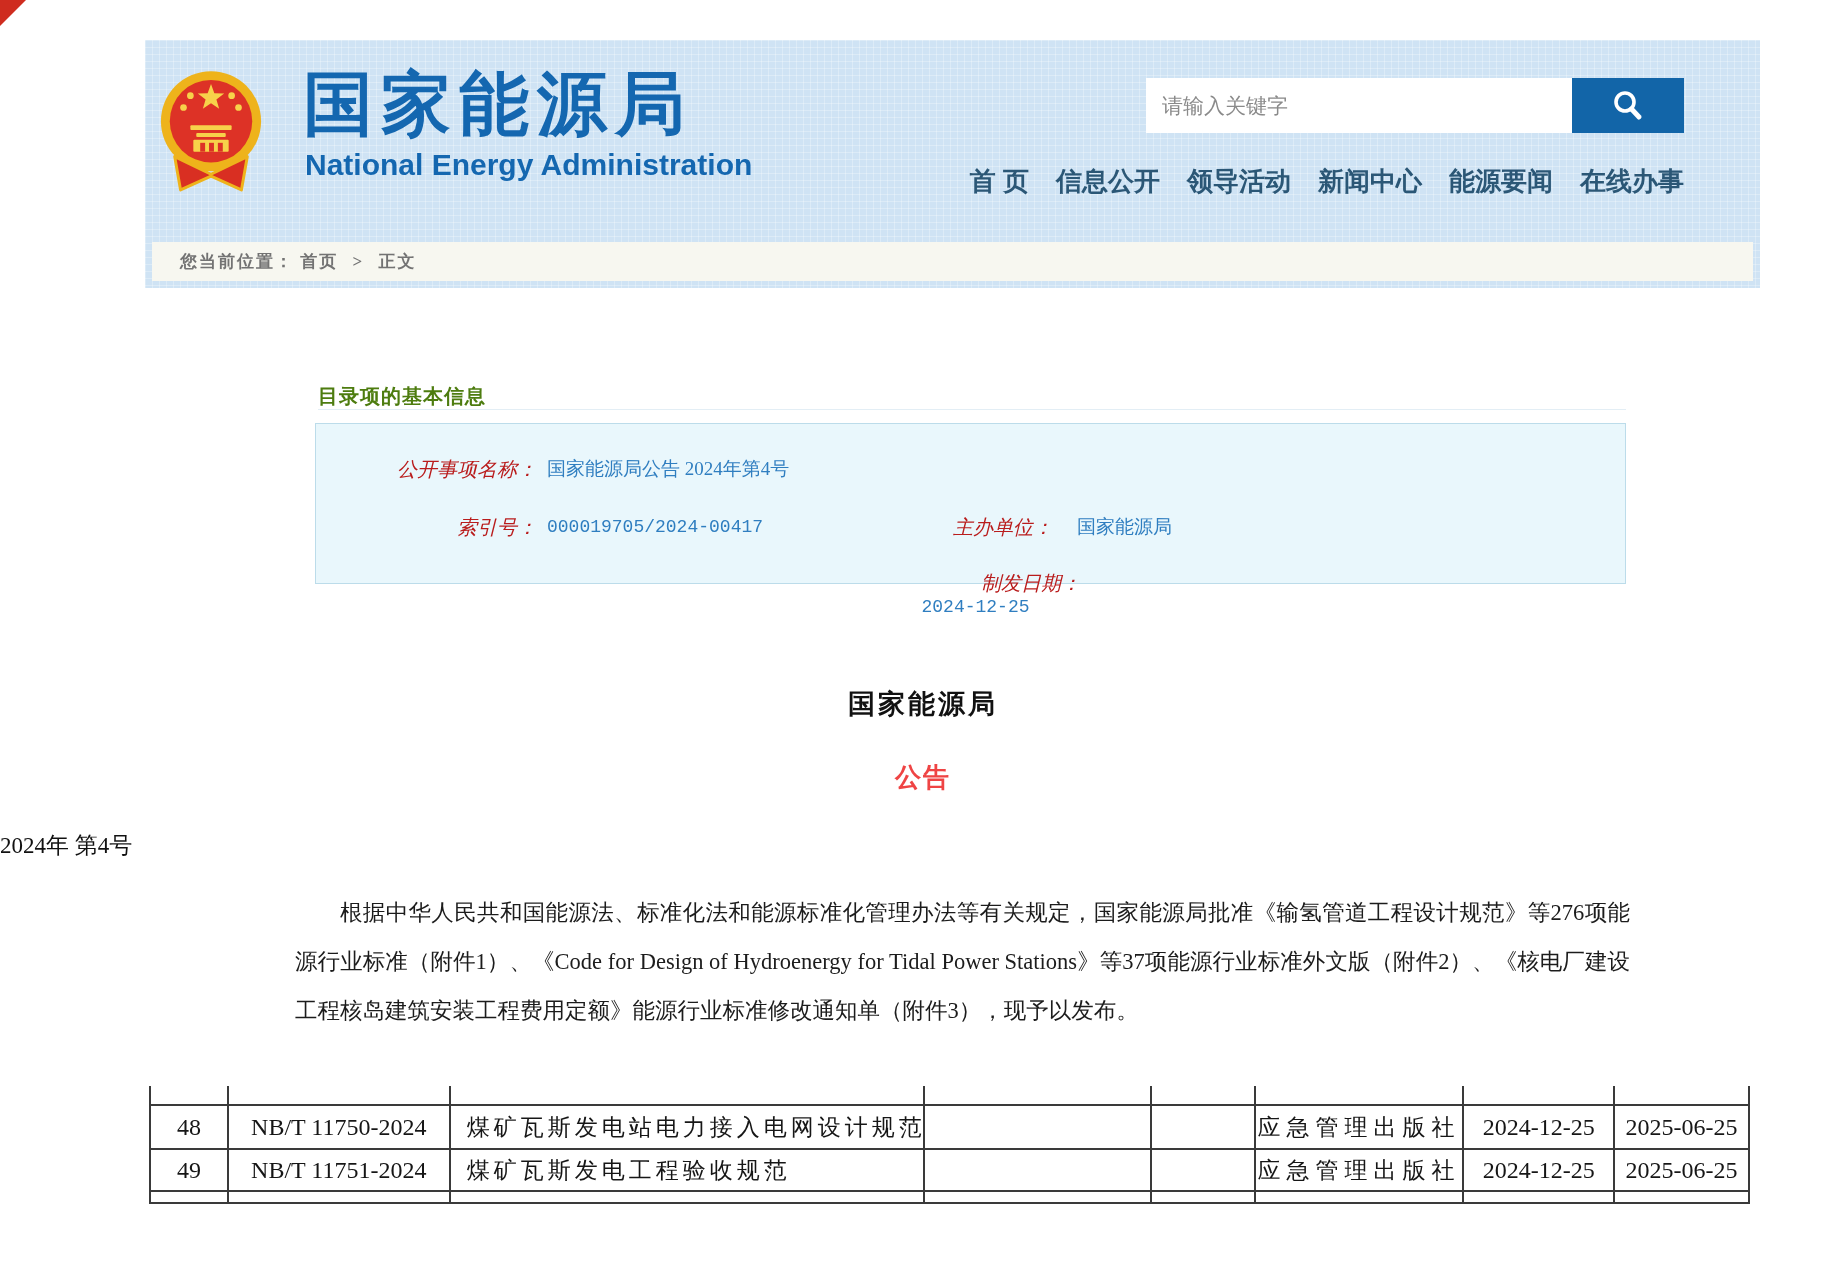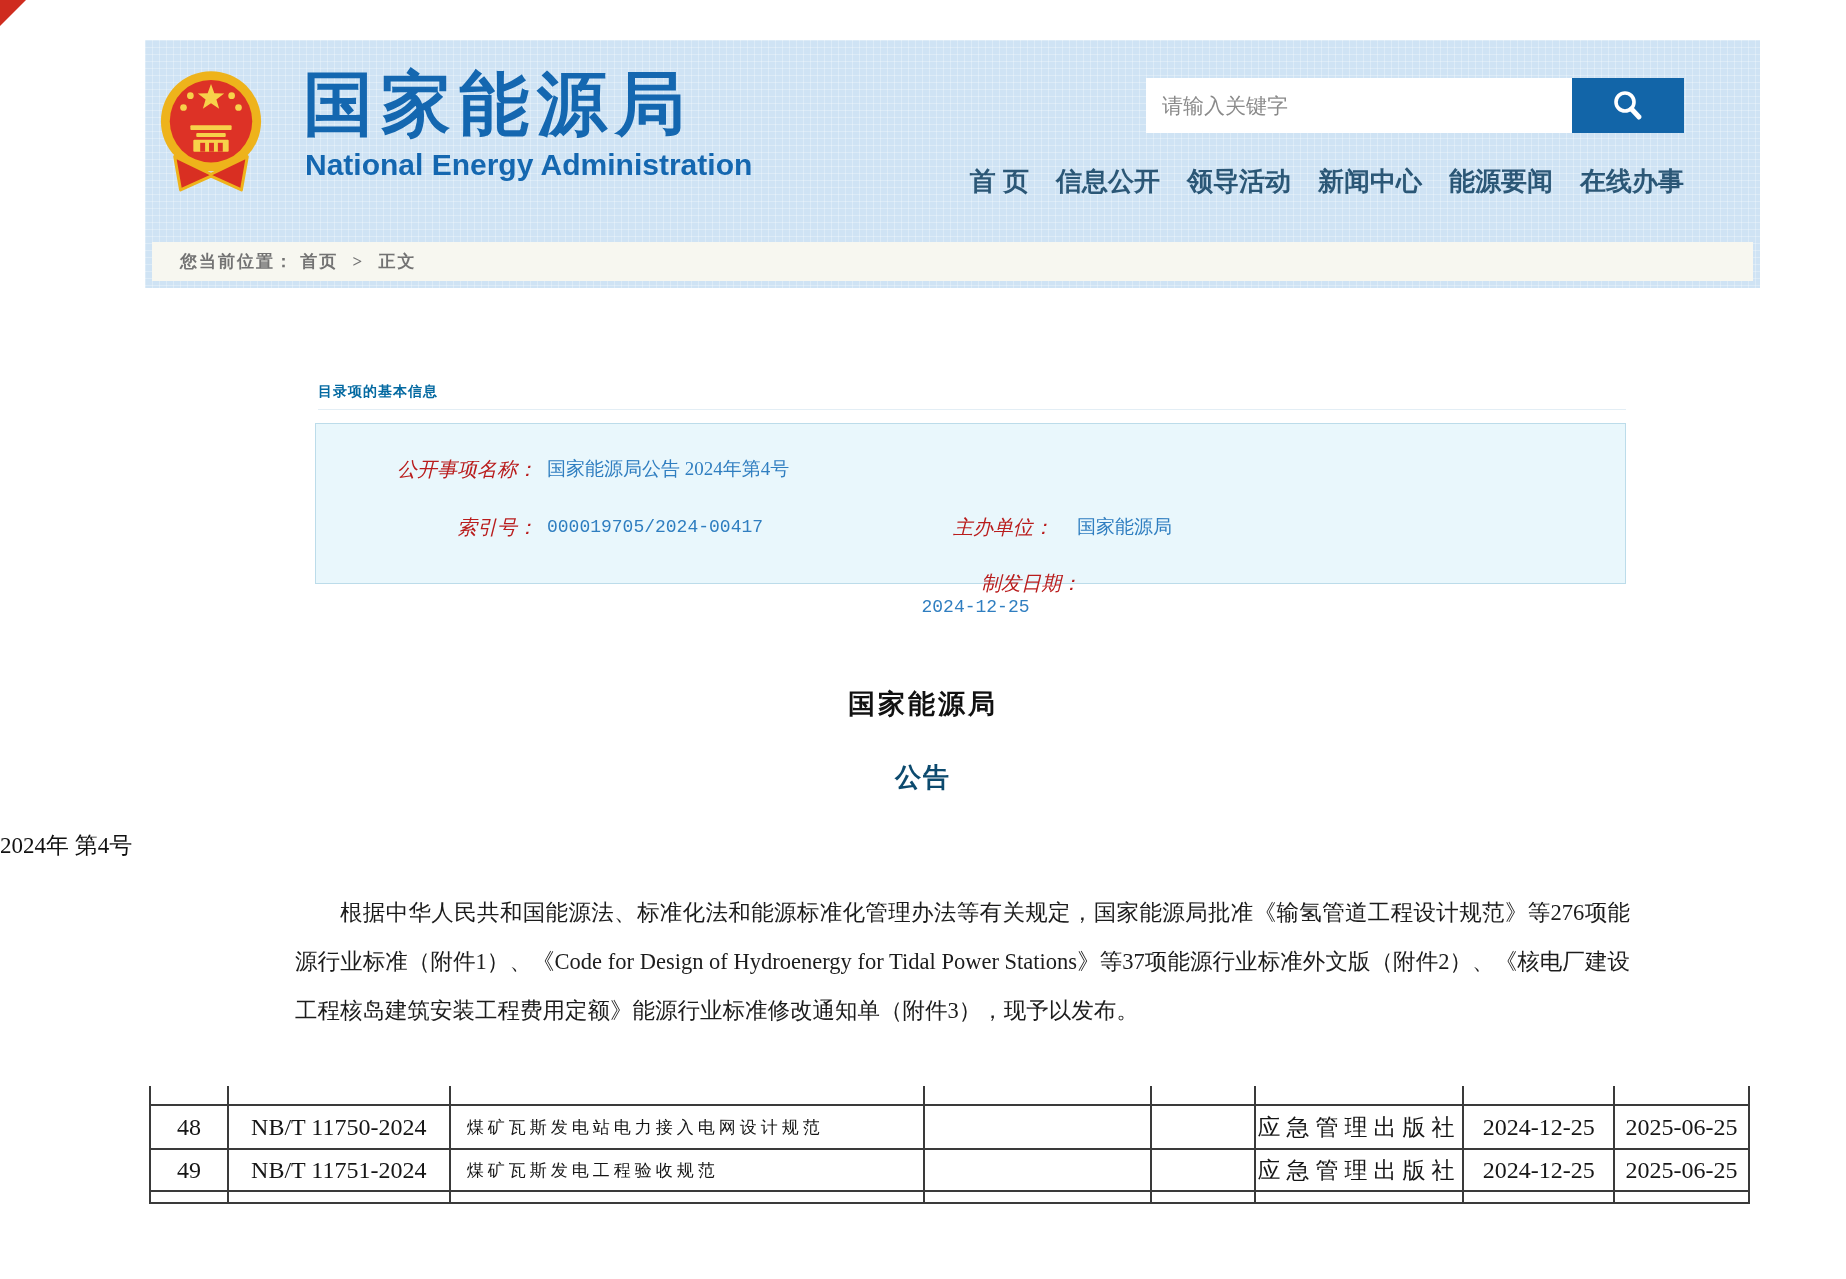--- a/index.html
+++ b/index.html
@@ -30,50 +30,50 @@
     font-size:26px;font-weight:700;color:#2b5776;white-space:nowrap;}
   .main-nav span{cursor:pointer;}
   .breadcrumb-strip{position:absolute;left:7px;right:7px;top:202px;height:39px;
     background:#f7f7f0;display:flex;align-items:center;
     font-family:"Liberation Serif",serif;font-size:17px;font-weight:600;color:#737373;}
   .breadcrumb-strip .bc-inner{padding-left:28px;letter-spacing:2px;}
   .bc-link{cursor:pointer;}
   .bc-sep{margin:0 8px;}
   
   .content{position:absolute;left:145px;top:288px;width:1615px;height:780px;background:#ffffff;}
-  .info-heading{position:absolute;left:318px;top:383px;font-size:14px;font-weight:700;
-    color:#0369a1;letter-spacing:1px;font-family:Liberation Serif, serif;}
+  .info-heading{position:absolute;left:318px;top:383px;font-size:20px;font-weight:700;
+    color:#4d7c0f;letter-spacing:1px;font-family:Liberation Serif, serif;}
   .heading-rule{position:absolute;left:318px;top:409px;width:1308px;height:1px;background:#e3eef5;}
   .info-box{position:absolute;left:315px;top:423px;width:1311px;height:161px;
     background:#e9f7fc;border:1px solid #bcdcea;box-sizing:border-box;}
   .f-row{position:absolute;height:26px;display:flex;align-items:center;}
   .f-label{font-family:"Liberation Serif",serif;font-size:20px;color:#b91c1c;
     text-align:right;display:inline-block;font-style:italic;}
   .f-val{color:#2f7ec0;font-size:19px;font-family:"Liberation Serif",serif;}
   .f-val.mono{font-family:"Liberation Mono",monospace;font-size:18px;}  
   
   .doc-title{position:absolute;left:0;top:686px;width:1846px;text-align:center;
     font-family:"Liberation Serif",serif;font-size:27px;font-weight:700;color:#111;letter-spacing:3px;}
   .doc-subtitle{position:absolute;left:0;top:760px;width:1846px;text-align:center;
-    font-family:"Liberation Serif",serif;font-size:26px;font-weight:700;color:#0c4a6e;letter-spacing:2px;}
+    font-family:"Liberation Serif",serif;font-size:26px;font-weight:700;color:#ef4444;letter-spacing:2px;}
   .doc-number{position:absolute;left:0;top:830px;width:1846px;text-align:left;
     font-family:"Liberation Serif",serif;font-size:23px;color:#111;}
   .doc-paragraph{position:absolute;left:295px;top:888px;width:1335px;
     font-family:"Liberation Serif",serif;font-size:22.5px;line-height:49px;color:#1c1c1c;
     text-align:justify;text-indent:2em;}
   
   .std-table{position:absolute;left:149px;top:1086px;width:1601px;
     font-family:"Liberation Serif",serif;color:#161616;}
   .t-row{display:flex;border-left:2px solid #3a3a3a;box-sizing:border-box;}
   .t-row.hr-top{border-top:2px solid #3a3a3a;}
   .t-row.hr-bottom{border-bottom:2px solid #3a3a3a;}
   .t-cell{border-right:2px solid #3a3a3a;box-sizing:border-box;overflow:hidden;
     display:flex;align-items:center;justify-content:center;font-size:24px;white-space:nowrap;}
   .t-cell.left{justify-content:flex-start;padding-left:16px;}
-  .t-cell.zh{letter-spacing:4px;font-size:17px;}
+  .t-cell.zh{letter-spacing:4px;font-size:23px;}
   .t-cell.zh-wide{letter-spacing:6px;font-size:23px;}
   .c1{width:78px;} .c2{width:222px;} .c3{width:475px;} .c4{width:227px;}
   .c5{width:104px;} .c6{width:209px;} .c7{width:151px;} .c8{width:135px;}
   .stub{height:18px;} .r48{height:44px;} .r49{height:42px;} .sliver{height:14px;}
 </style>
 </head>
 <body>
 
 <div class="page">
   <div class="corner-mark"></div>

